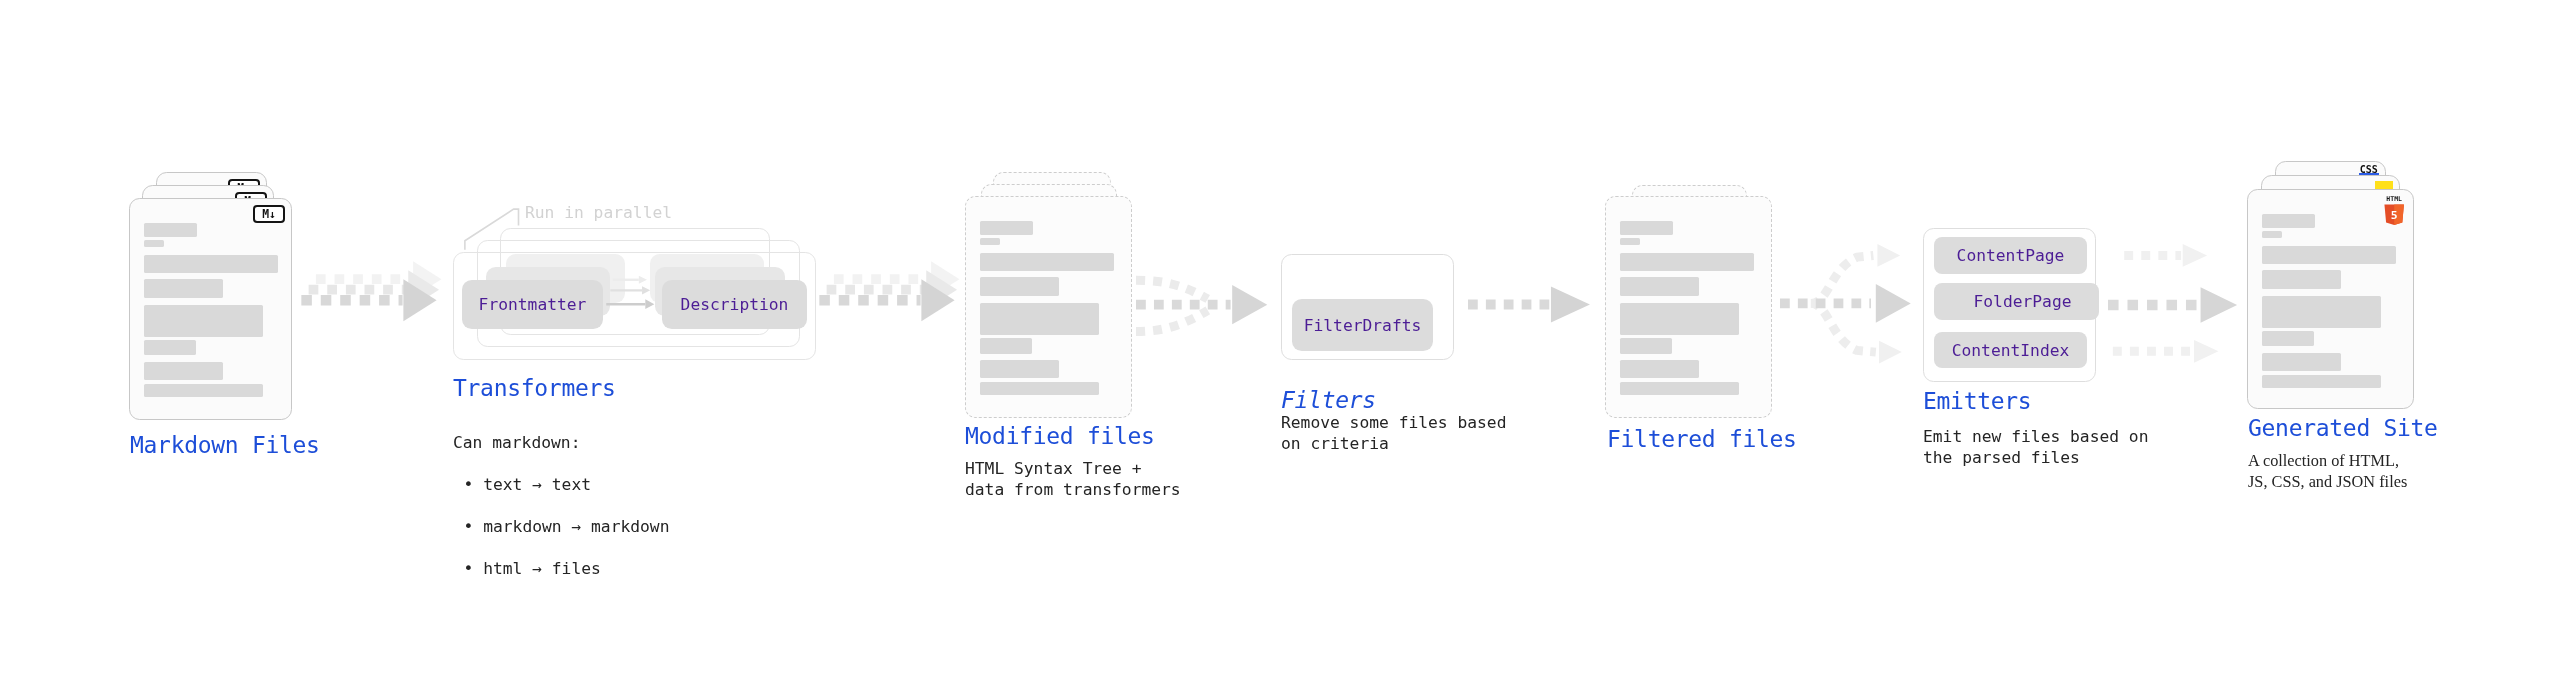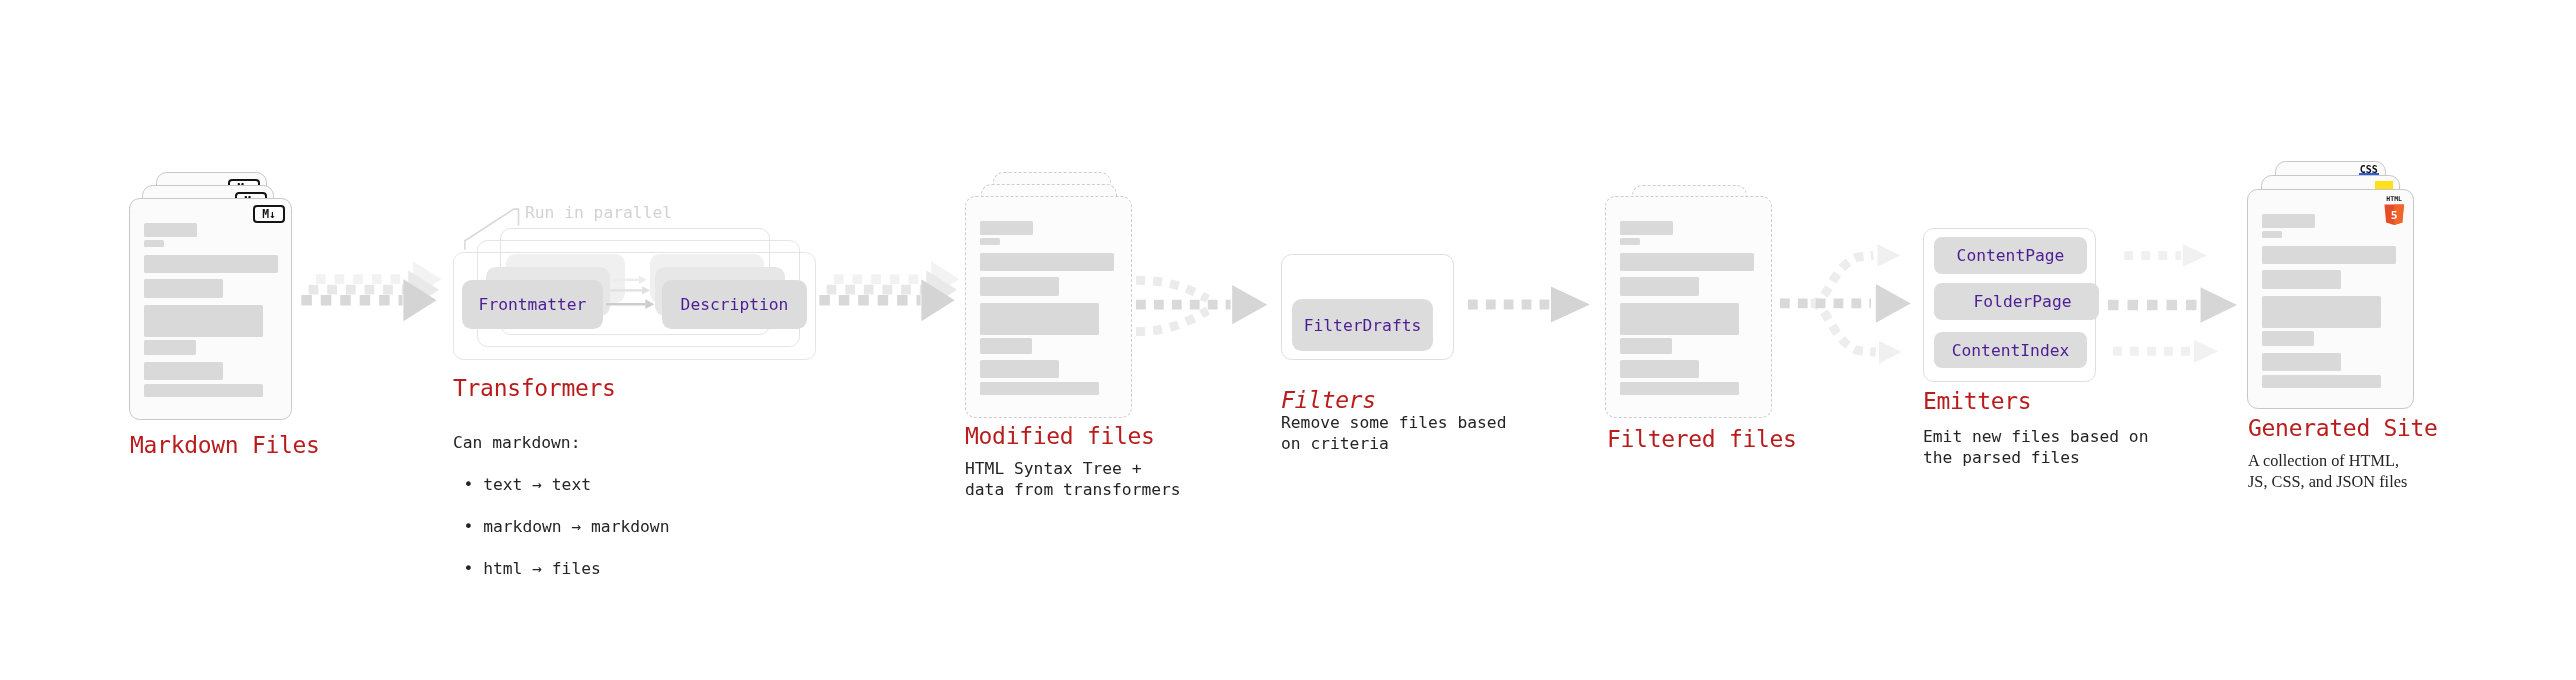--- a/index.html
+++ b/index.html
@@ -15,21 +15,21 @@
             display:flex;align-items:center;justify-content:center;box-sizing:border-box;}
   
   .frame{position:absolute;border:1.6px solid #e4e4e4;border-radius:10.6px;box-sizing:border-box;background:transparent;}
   .frame.solid{border-color:#dedede;background:#ffffff;}
   .pill{position:absolute;border-radius:9.8px;display:flex;align-items:center;justify-content:center;
         font-size:16.3px;color:#4c1d95;white-space:nowrap;}
   .pill.front{background:#dcdcdc;}
   .pill.g1{background:#e7e7e7;}
   .pill.g2{background:#f0f0f0;}
   
-  .title{position:absolute;font-size:23px;letter-spacing:-0.3px;color:#b91c1c;white-space:nowrap;}
+  .title{position:absolute;font-size:23px;letter-spacing:-0.3px;color:#1d4ed8;white-space:nowrap;}
   .desc{position:absolute;font-size:16.3px;line-height:21px;color:#242424;white-space:pre-line;}
   .bullet{padding-left:10.6px;}
   .annotation{position:absolute;font-size:16.3px;color:#d2d2d2;white-space:nowrap;}
   
   .badge-css{position:absolute;top:4.1px;right:6.5px;font-size:10px;font-weight:bold;color:#111;
              border-bottom:2.4px solid #2b5ce6;line-height:7.3px;padding:0 0.8px;}
   .badge-js{position:absolute;top:4.9px;right:6.5px;width:18px;height:9px;background:#ffe01a;}
   .logo-html5{position:absolute;top:4.1px;right:6.5px;}
   svg{display:block;}
 </style>

